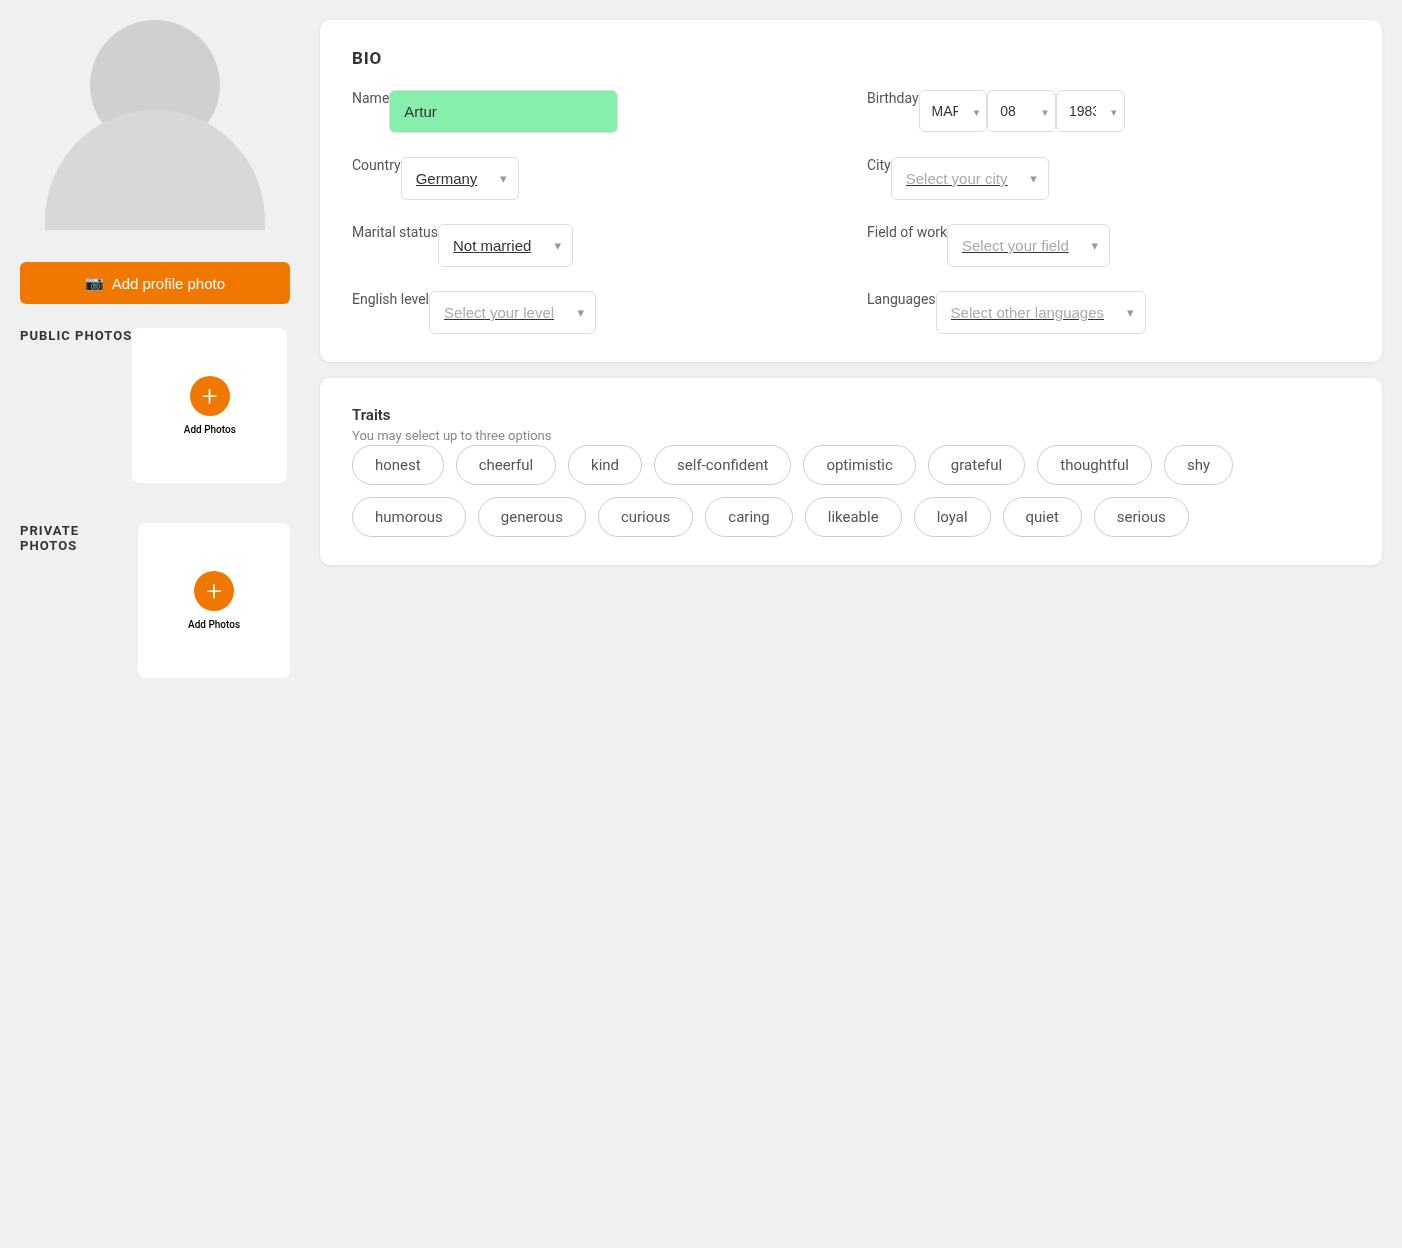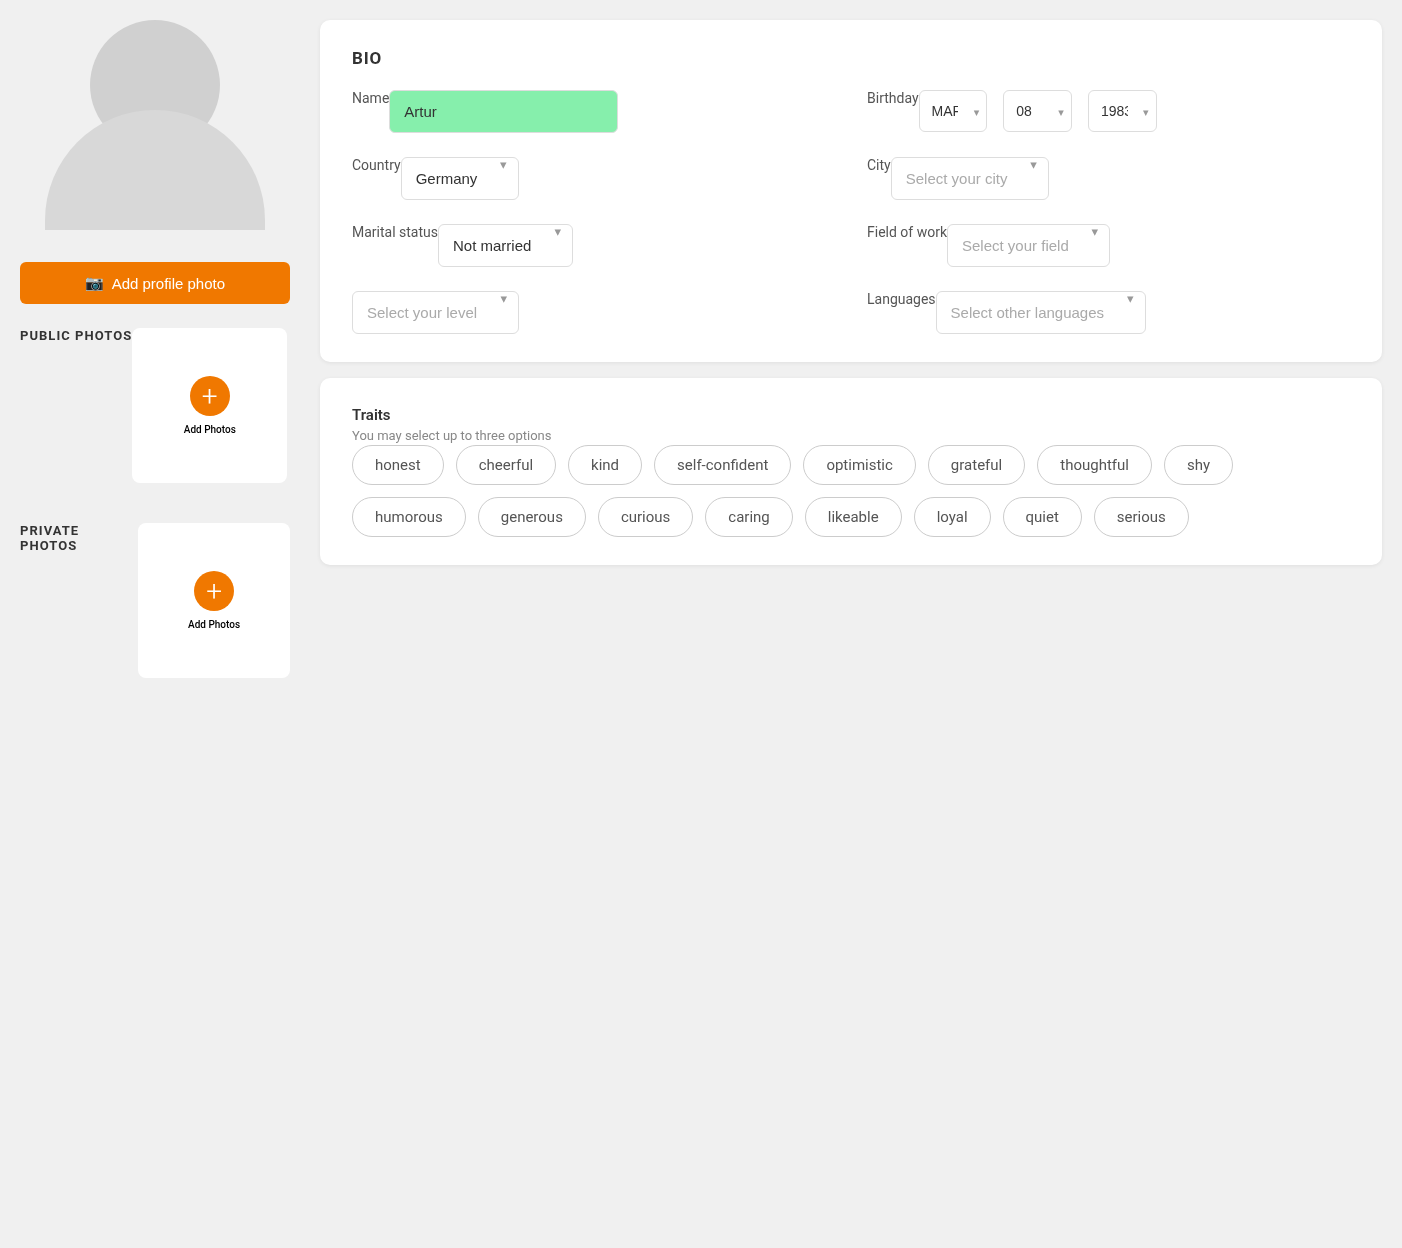--- a/index.html
+++ b/index.html
@@ -149,21 +149,22 @@
       border-radius: 6px;
       padding: 12px 14px;
       font-size: 15px;
       color: #333;
       outline: none;
       background: #86efac;
     }
     .form-select-wrapper {
       position: relative;
       display: flex;
-      align-items: flex-start;
+      align-items: center;
+      text-decoration: underline;
     }
     .form-select {
       width: 100%;
       border: 1px solid #ddd;
       border-radius: 6px;
       padding: 12px 40px 12px 14px;
       font-size: 15px;
       color: #333;
       background: #fff;
       appearance: none;
@@ -174,21 +175,21 @@
     .form-select.placeholder { color: #aaa; }
     .select-arrow {
       position: absolute;
       right: 12px;
       pointer-events: none;
       color: #999;
       font-size: 13px;
     }
     .birthday-group {
       display: flex;
-      gap: 16px;
+      gap: 0;
     }
     .birthday-select-wrap {
       position: relative;
       flex: 1;
     }
     .birthday-select {
       width: 100%;
       border: 1px solid #ddd;
       border-radius: 6px;
       padding: 12px 28px 12px 12px;
@@ -340,20 +341,21 @@
             <select class="form-select placeholder">
               <option value="" selected="">Select your field</option>
             </select>
             <span class="select-arrow">▾</span>
           </div>
         </div>
       </div>
 
       <div class="form-row" style="margin-bottom:0">
         <div class="form-group">
+          <label class="form-label">English level</label>
           <div class="form-select-wrapper">
             <select class="form-select placeholder">
               <option value="" selected="">Select your level</option>
             </select>
             <span class="select-arrow">▾</span>
           </div>
         </div>
         <div class="form-group">
           <label class="form-label">Languages</label>
           <div class="form-select-wrapper">

